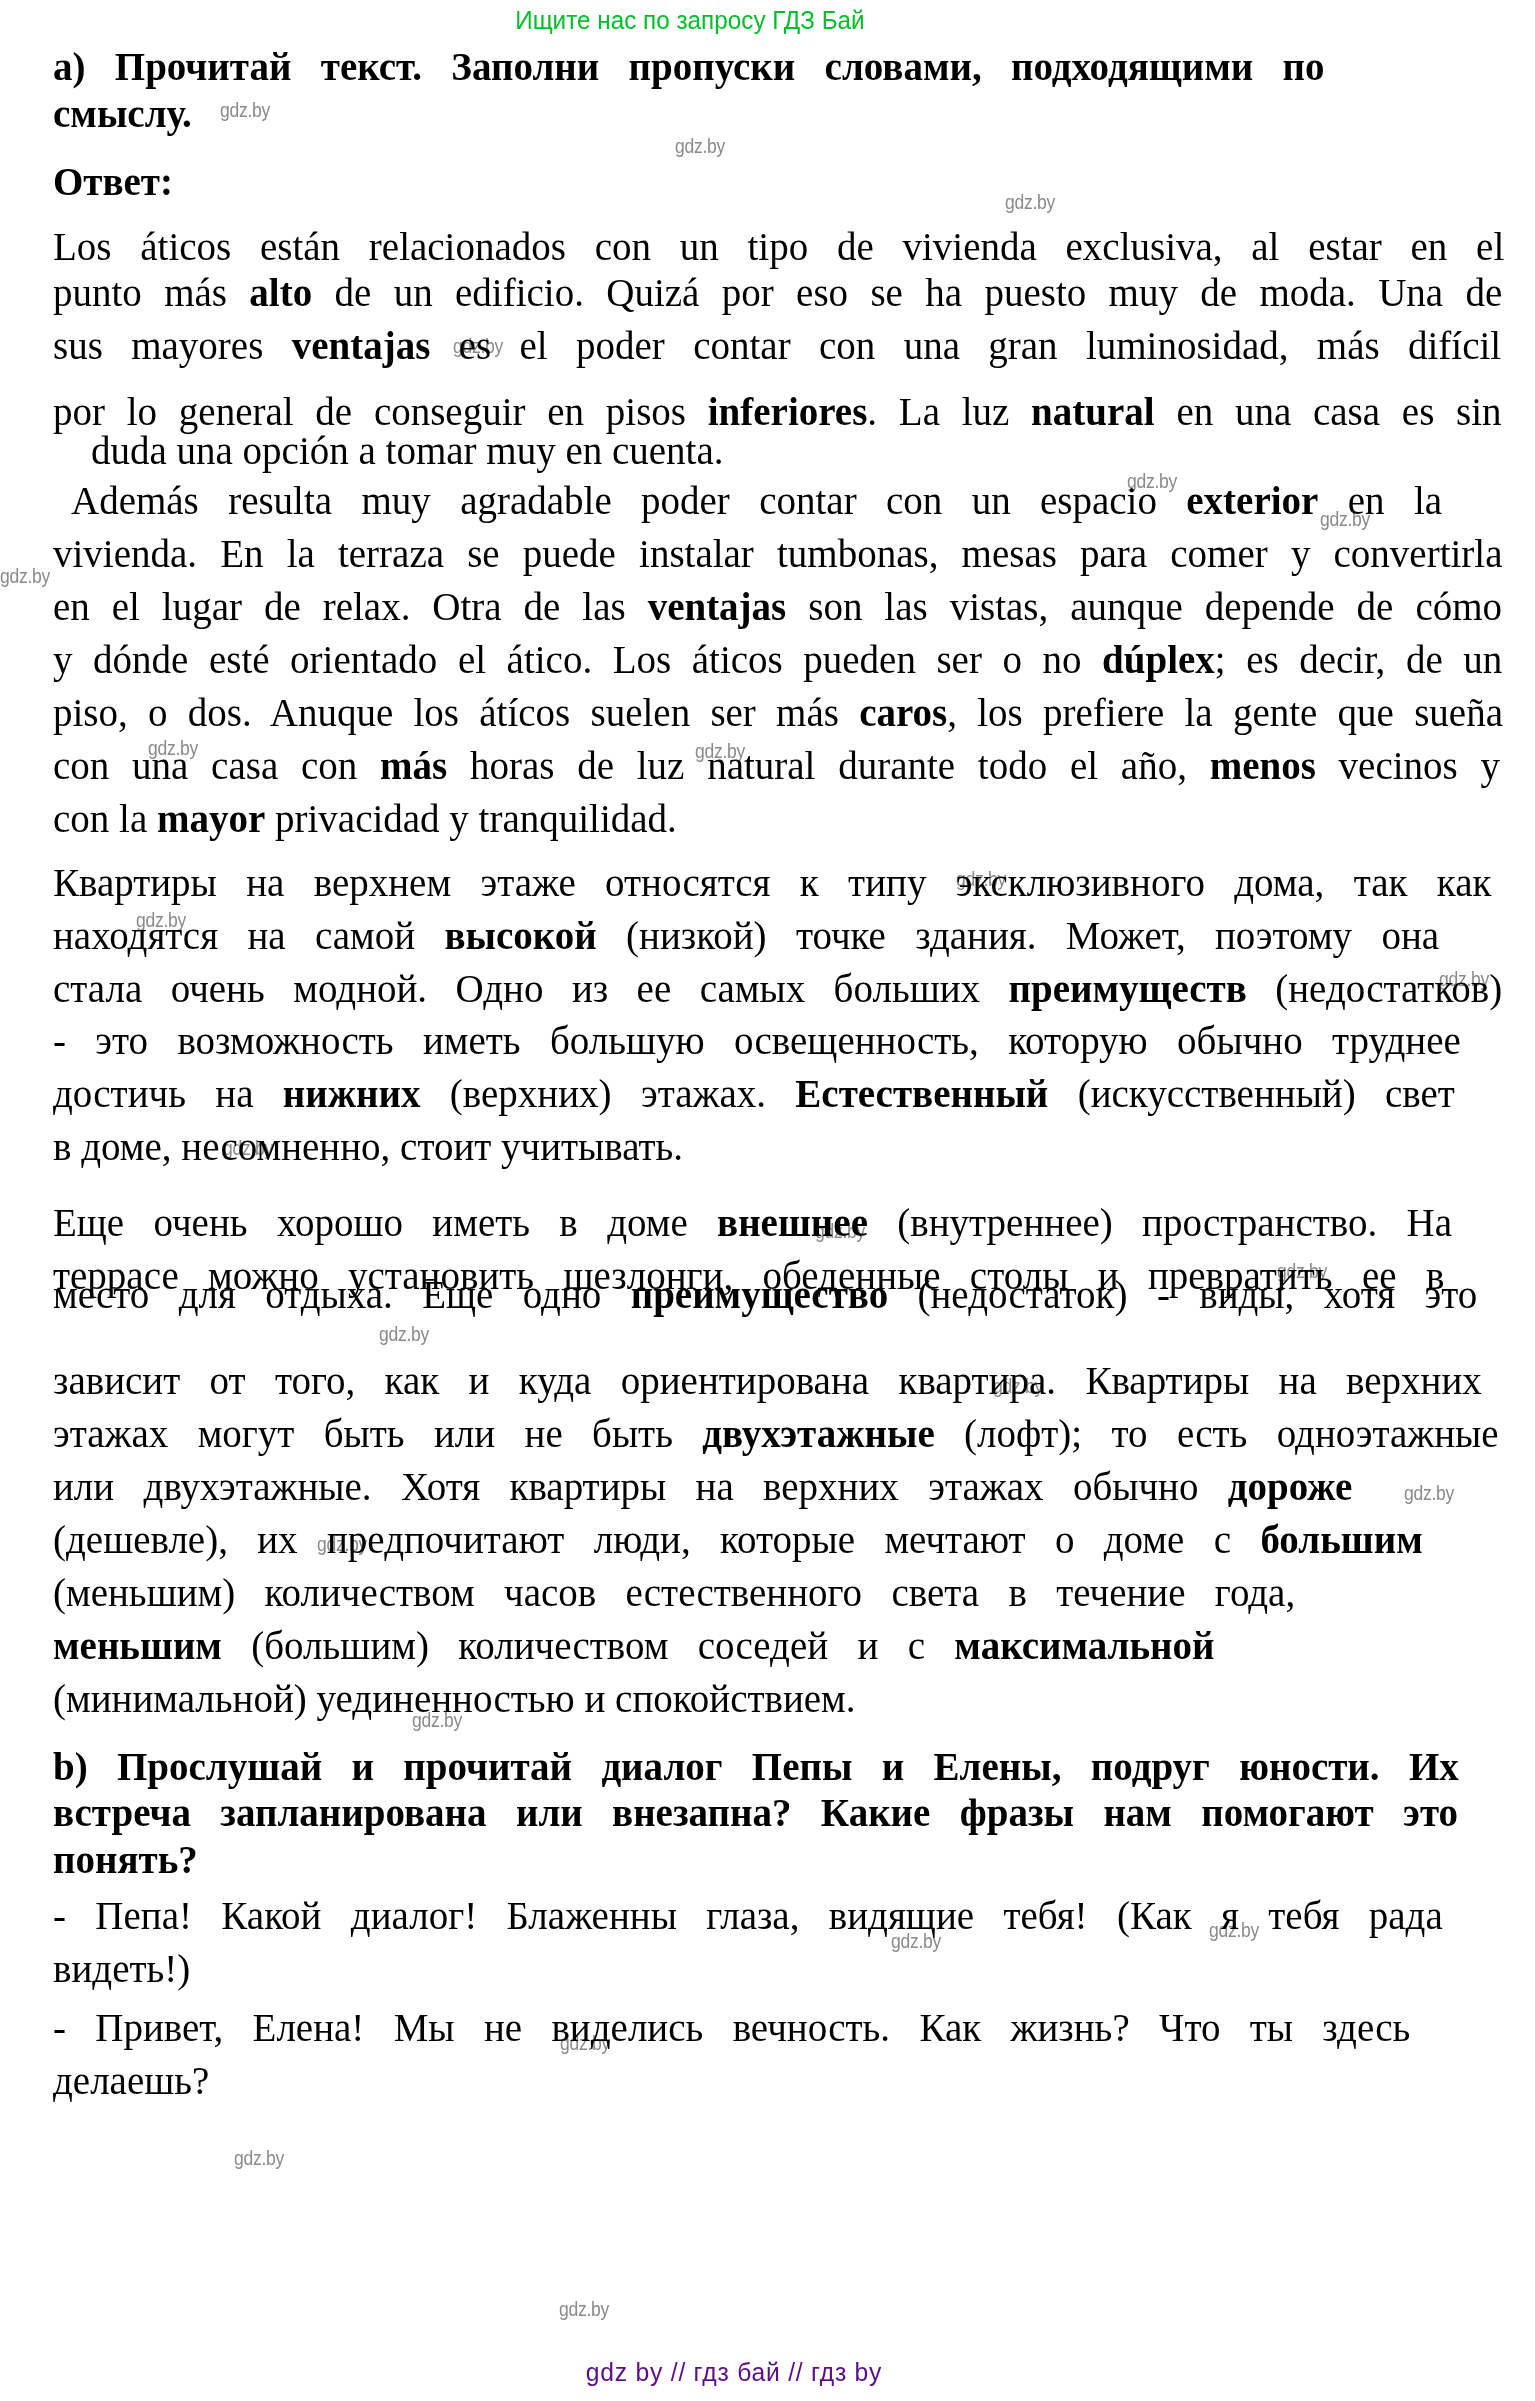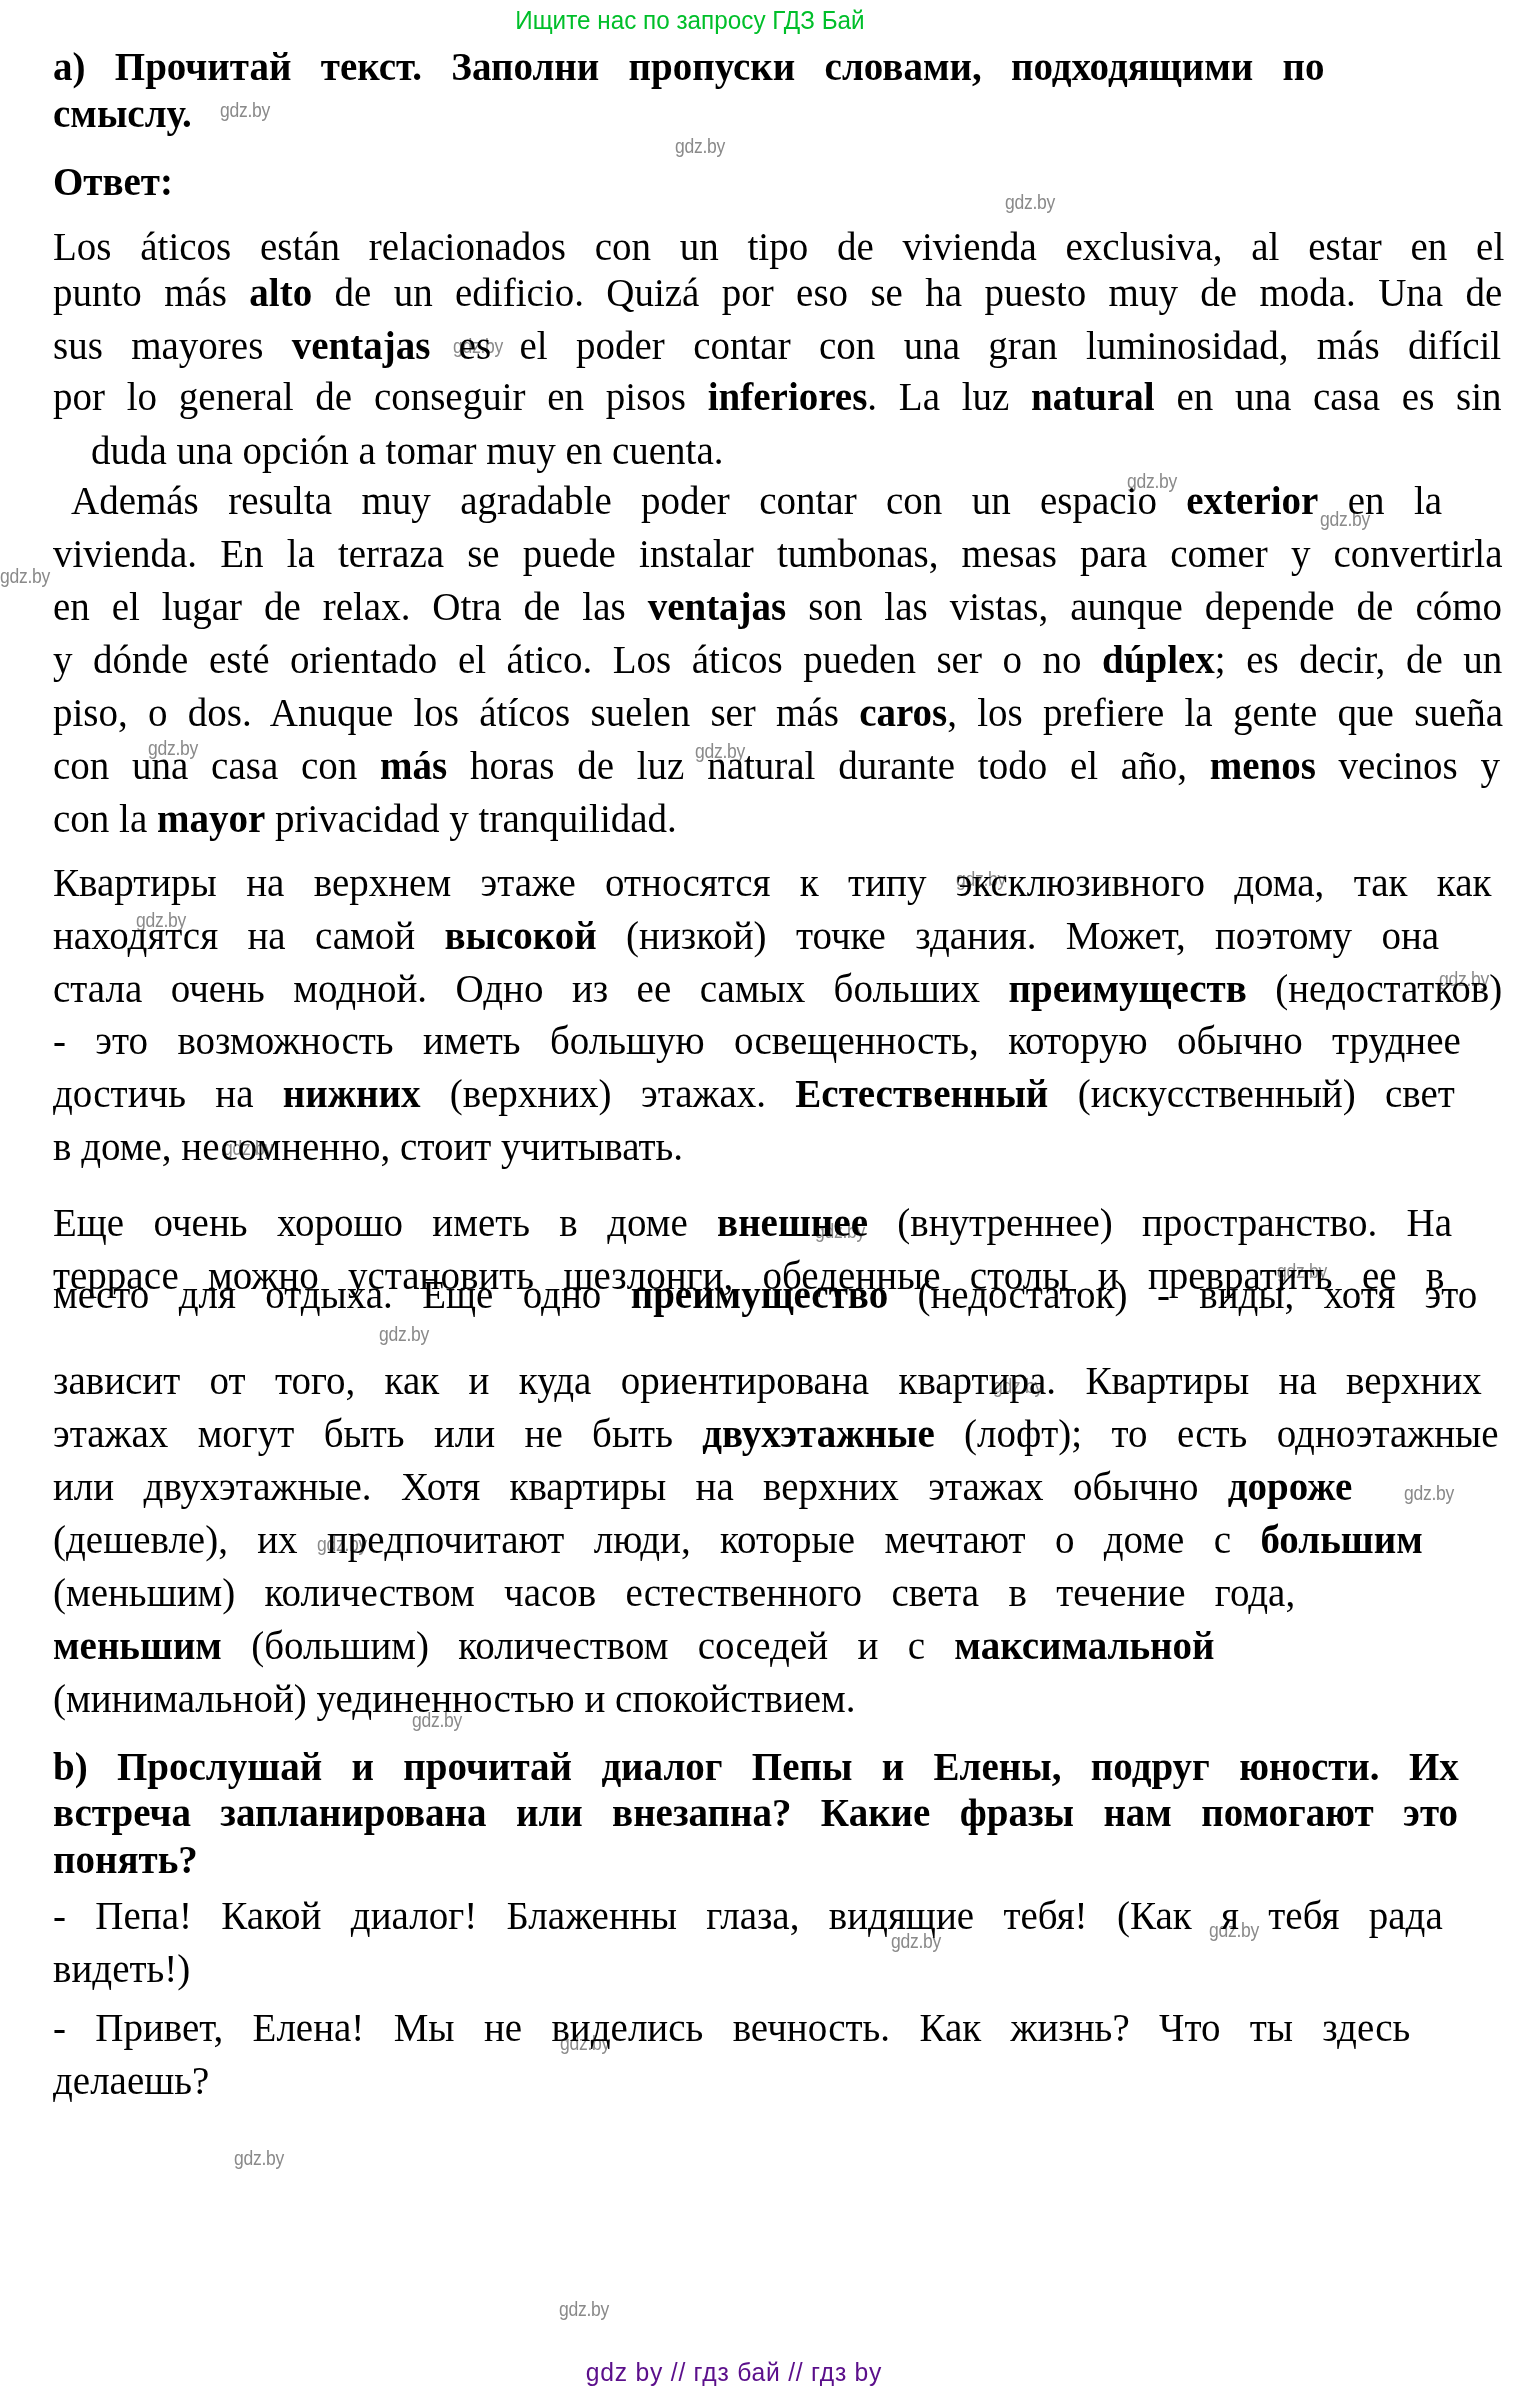--- a/index.html
+++ b/index.html
@@ -106,21 +106,21 @@
 </div>
 
 <div id="content">
   <div class="blk" id="blk">
       <div class="row bold" style="top: 0px; word-spacing: 19.6px;">a) Прочитай текст. Заполни пропуски словами, подходящими по</div>
       <div class="row bold" style="top: 47px;">смыслу.</div>
       <div class="row bold" style="top: 115px;">Ответ:</div>
       <div class="row" style="top: 172px; word-spacing: 19px; margin-top: 8px;">Los áticos están relacionados con un tipo de vivienda exclusiva, al estar en el</div>
       <div class="row" style="top: 226px; word-spacing: 12.6px;">punto más <b>alto</b> de un edificio. Quizá por eso se ha puesto muy de moda. Una de</div>
       <div class="row" style="top: 279px; word-spacing: 18.6px;">sus mayores <b>ventajas</b> es el poder contar con una gran luminosidad, más difícil</div>
-      <div class="row" style="top: 330px; word-spacing: 12px;">por lo general de conseguir en pisos <b>inferiores</b>. La luz <b>natural</b> en una casa es sin</div>
+      <div class="row" style="top: 345px; word-spacing: 12px;">por lo general de conseguir en pisos <b>inferiores</b>. La luz <b>natural</b> en una casa es sin</div>
       <div class="row" style="top: 384px; margin-left: 38px;">duda una opción a tomar muy en cuenta.</div>
       <div class="row" style="top: 434px; left: 18px; word-spacing: 19.6px;">Además resulta muy agradable poder contar con un espacio <b>exterior</b> en la</div>
       <div class="row" style="top: 487px; word-spacing: 13.4px;">vivienda. En la terraza se puede instalar tumbonas, mesas para comer y convertirla</div>
       <div class="row" style="top: 540px; word-spacing: 12.2px;">en el lugar de relax. Otra de las <b>ventajas</b> son las vistas, aunque depende de cómo</div>
       <div class="row" style="top: 593px; word-spacing: 10.8px;">y dónde esté orientado el ático. Los áticos pueden ser o no <b>dúplex</b>; es decir, de un</div>
       <div class="row" style="top: 646px; word-spacing: 10.5px;">piso, o dos. Anuque los átícos suelen ser más <b>caros</b>, los prefiere la gente que sueña</div>
       <div class="row" style="top: 699px; word-spacing: 13px;">con una casa con <b>más</b> horas de luz natural durante todo el año, <b>menos</b> vecinos y</div>
       <div class="row" style="top: 752px;">con la <b>mayor</b> privacidad y tranquilidad.</div>
       <div class="row" style="top: 816px; word-spacing: 19.6px;">Квартиры на верхнем этаже относятся к типу эксклюзивного дома, так как</div>
       <div class="row" style="top: 869px; word-spacing: 19.6px;">находятся на самой <b>высокой</b> (низкой) точке здания. Может, поэтому она</div>

